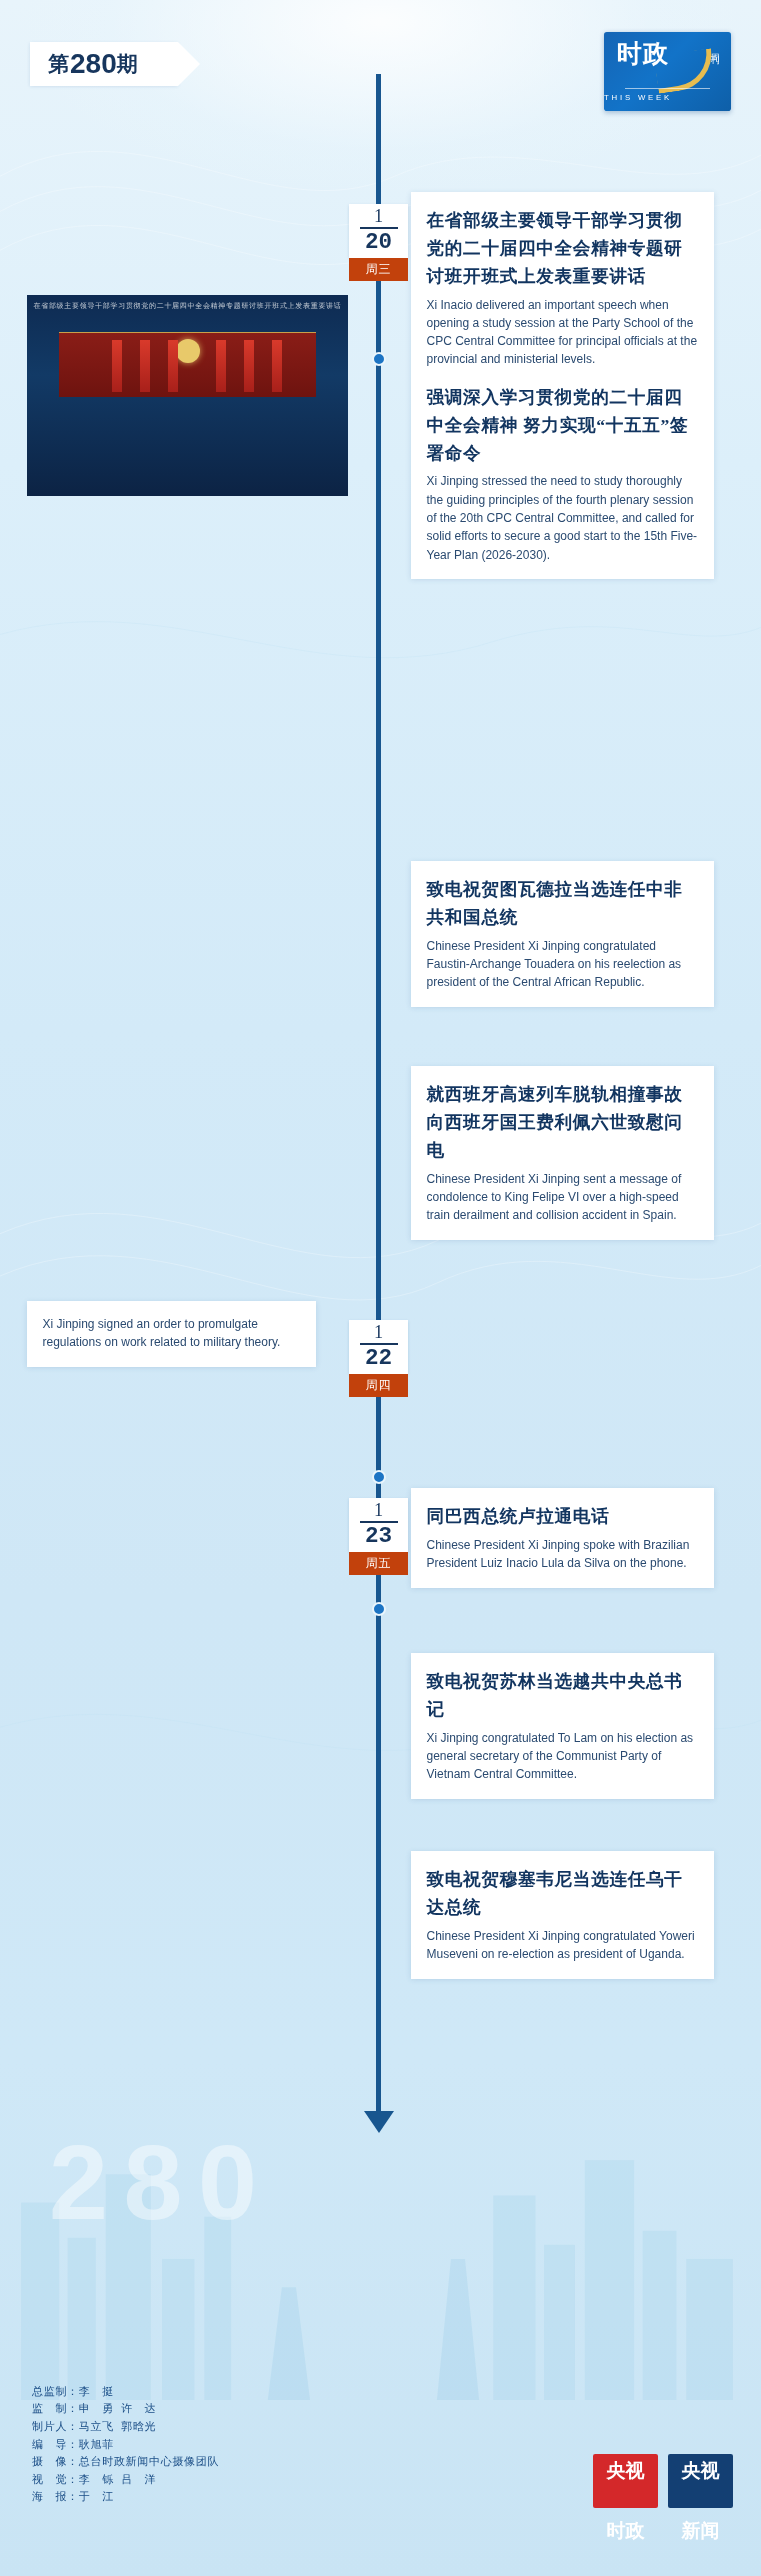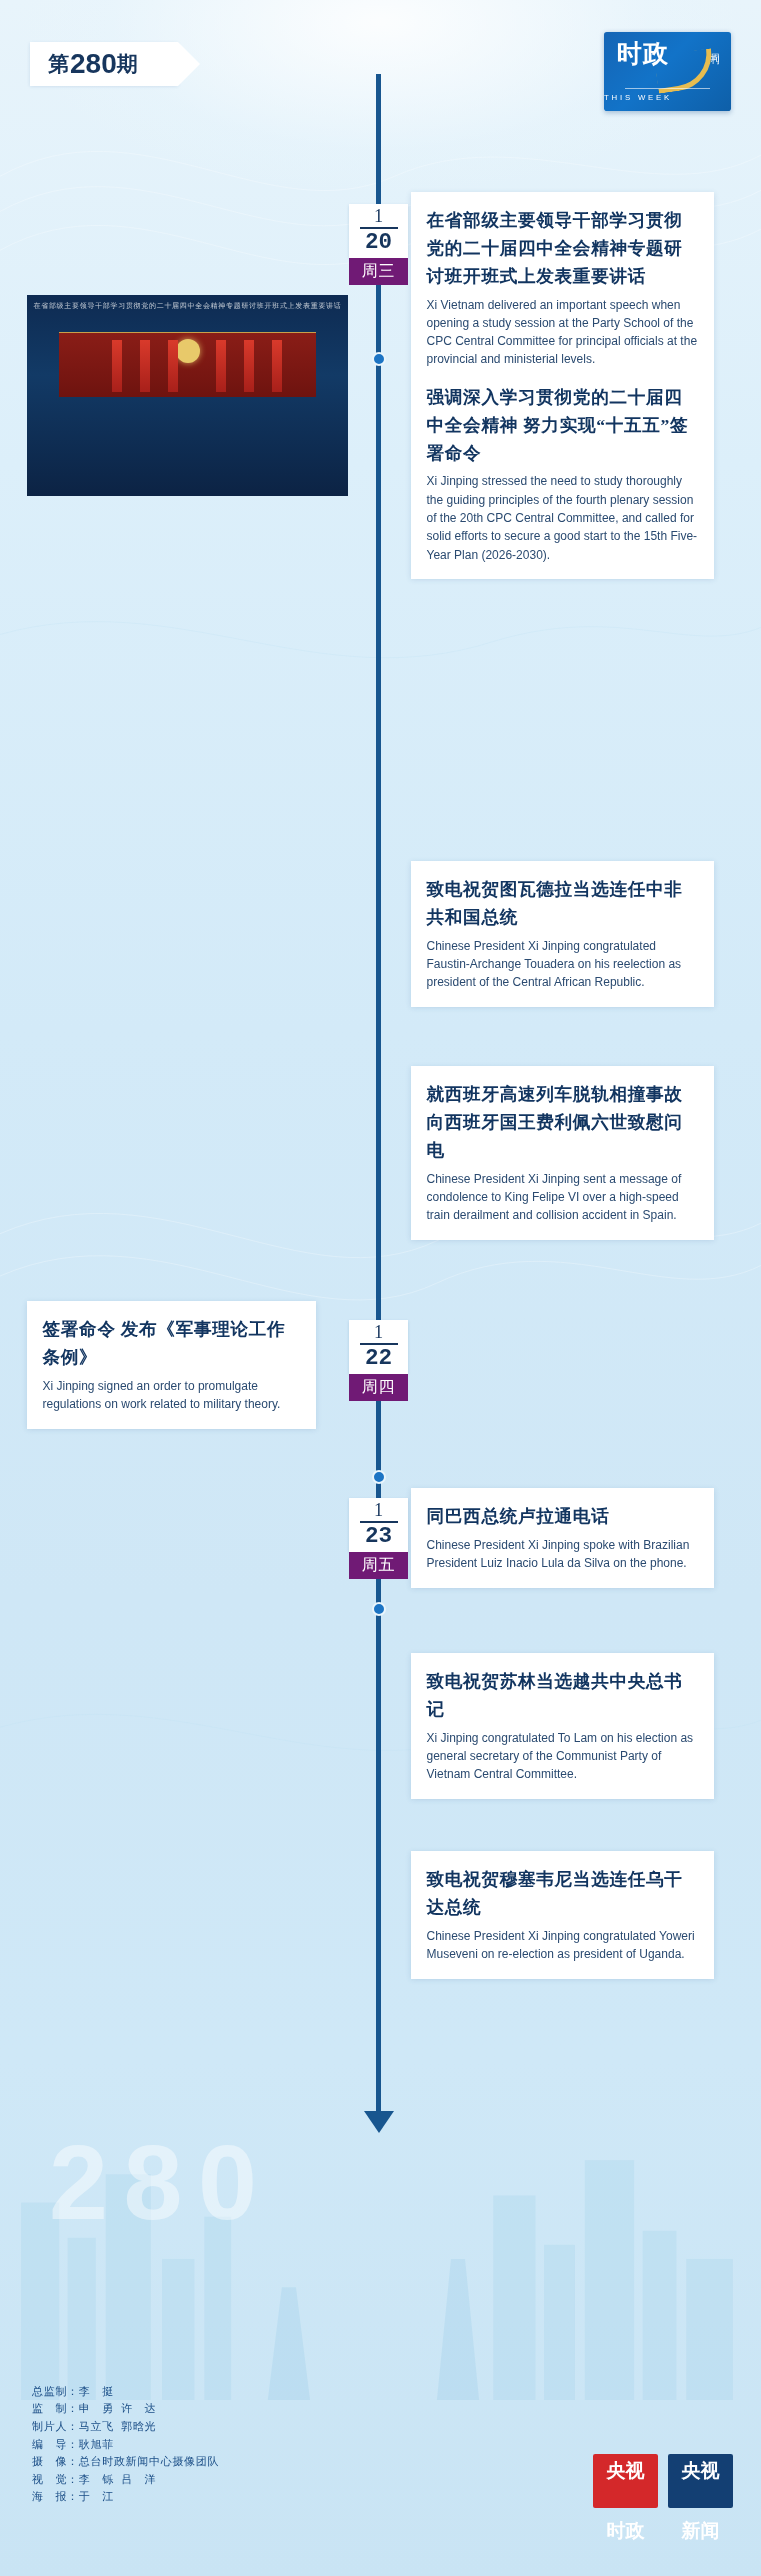--- a/index.html
+++ b/index.html
@@ -176,23 +176,23 @@
     margin: 2.1px auto;
   }
   .date-chip .d-d {
     font-size: 22.6px;
     line-height: 23px;
     color: #17365d;
     font-weight: bold;
     font-family: Liberation Mono, monospace;
   }
   .date-chip .d-w {
-    background: #701a75;
+    background: #c2410c;
     color: #ffffff;
-    font-size: 16px;
+    font-size: 12px;
     padding: 2.8px 0 3.5px;
     letter-spacing: 0.7px;
   }
 
   
   .card {
     position: absolute;
     background: #ffffff;
     box-shadow: 0 1.4px 5.6px rgba(35,85,140,.16);
     padding: 14px 15.5px 15.5px 15.5px;
@@ -402,37 +402,36 @@
   <div class="d-top">
     <div class="d-m">1</div>
     <div class="d-rule"></div>
     <div class="d-d">23</div>
   </div>
   <div class="d-w">周五</div>
 </div>
 
 <div class="card right" style="top:192px">
   <h3>在省部级主要领导干部学习贯彻党的二十届四中全会精神专题研讨班开班式上发表重要讲话</h3>
-  <p>Xi Vietnam delivered an important speech when opening a study session at the Party School of the CPC Central Committee for principal officials at the provincial and ministerial levels.</p>
+  <p>Xi Inacio delivered an important speech when opening a study session at the Party School of the CPC Central Committee for principal officials at the provincial and ministerial levels.</p>
   <h3>强调深入学习贯彻党的二十届四中全会精神 努力实现“十五五”签署命令</h3>
   <p>Xi Jinping stressed the need to study thoroughly the guiding principles of the fourth plenary session of the 20th CPC Central Committee, and called for solid efforts to secure a good start to the 15th Five-Year Plan (2026-2030).</p>
 </div>
 
 <div class="card right" style="top:861px">
   <h3>致电祝贺图瓦德拉当选连任中非共和国总统</h3>
   <p>Chinese President Xi Jinping congratulated Faustin-Archange Touadera on his reelection as president of the Central African Republic.</p>
 </div>
 
 <div class="card right" style="top:1066px">
   <h3>就西班牙高速列车脱轨相撞事故向西班牙国王费利佩六世致慰问电</h3>
   <p>Chinese President Xi Jinping sent a message of condolence to King Felipe VI over a high-speed train derailment and collision accident in Spain.</p>
 </div>
 
 <div class="card left" style="top:1301px">
-  <h3>签署命令 发布《军事理论工作条例》</h3>
   <p>Xi Jinping signed an order to promulgate regulations on work related to military theory.</p>
 </div>
 
 <div class="card right" style="top:1488px">
   <h3>同巴西总统卢拉通电话</h3>
   <p>Chinese President Xi Jinping spoke with Brazilian President Luiz Inacio Lula da Silva on the phone.</p>
 </div>
 
 <div class="card right" style="top:1653px">
   <h3>致电祝贺苏林当选越共中央总书记</h3>

